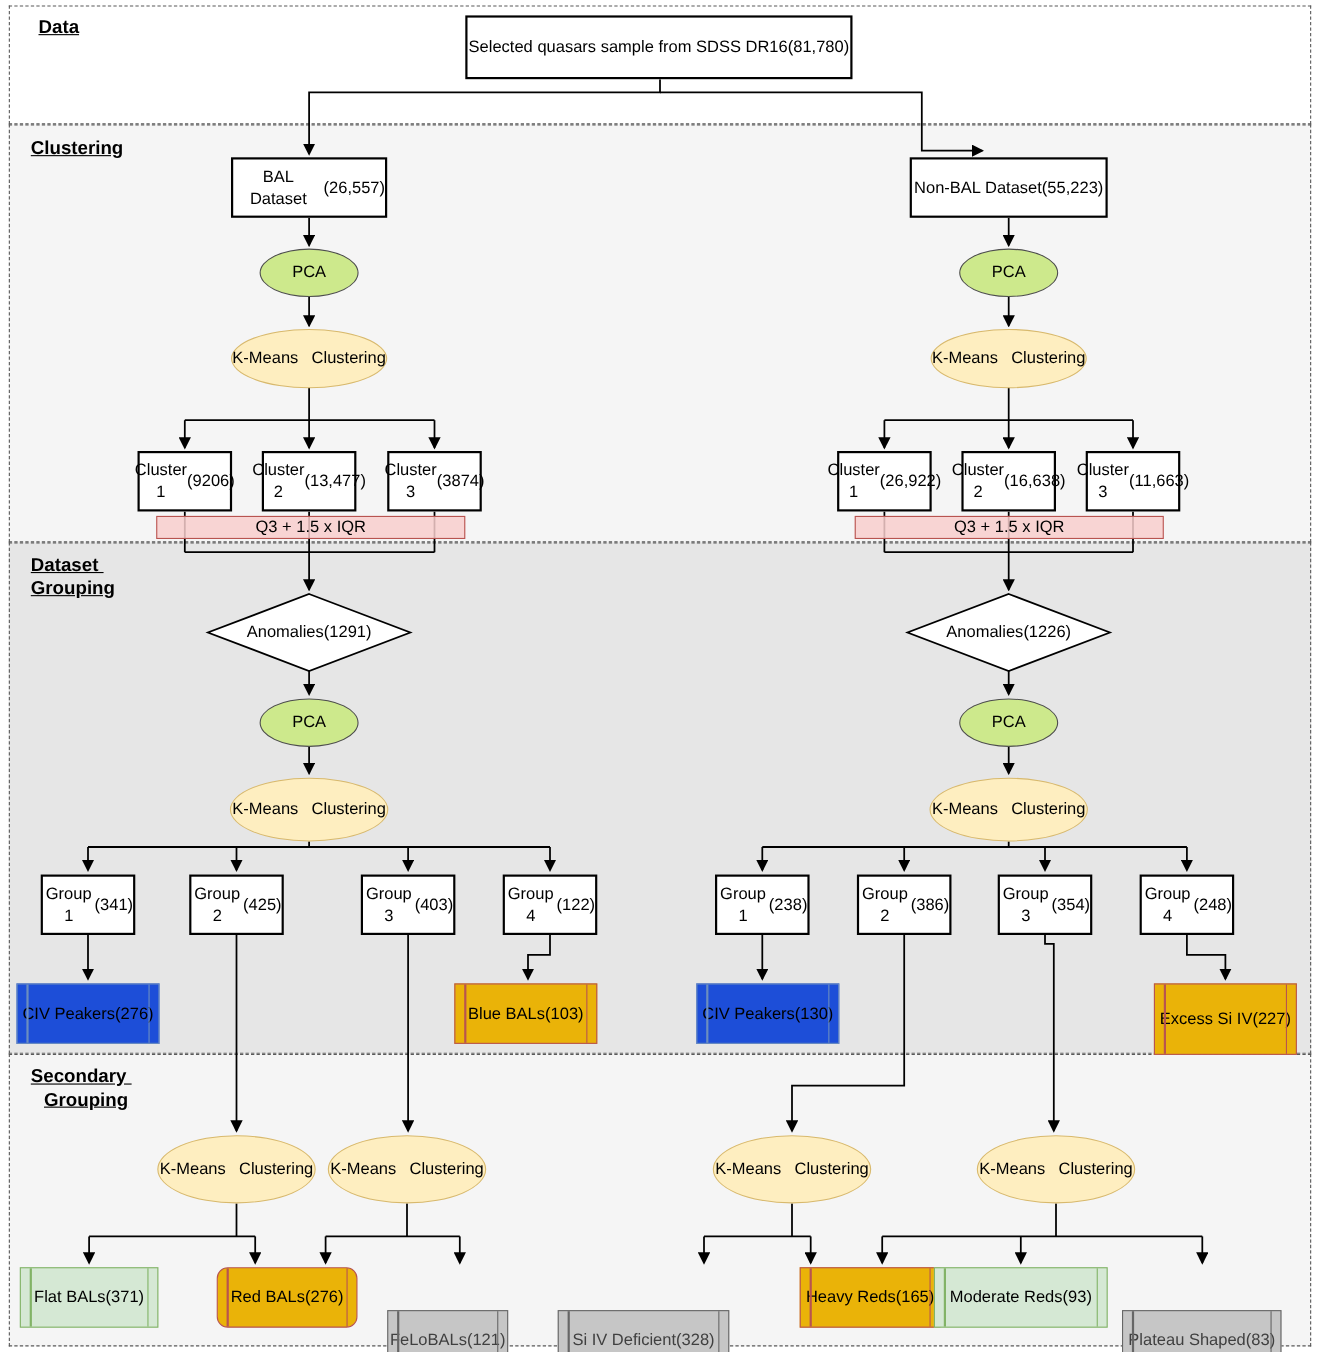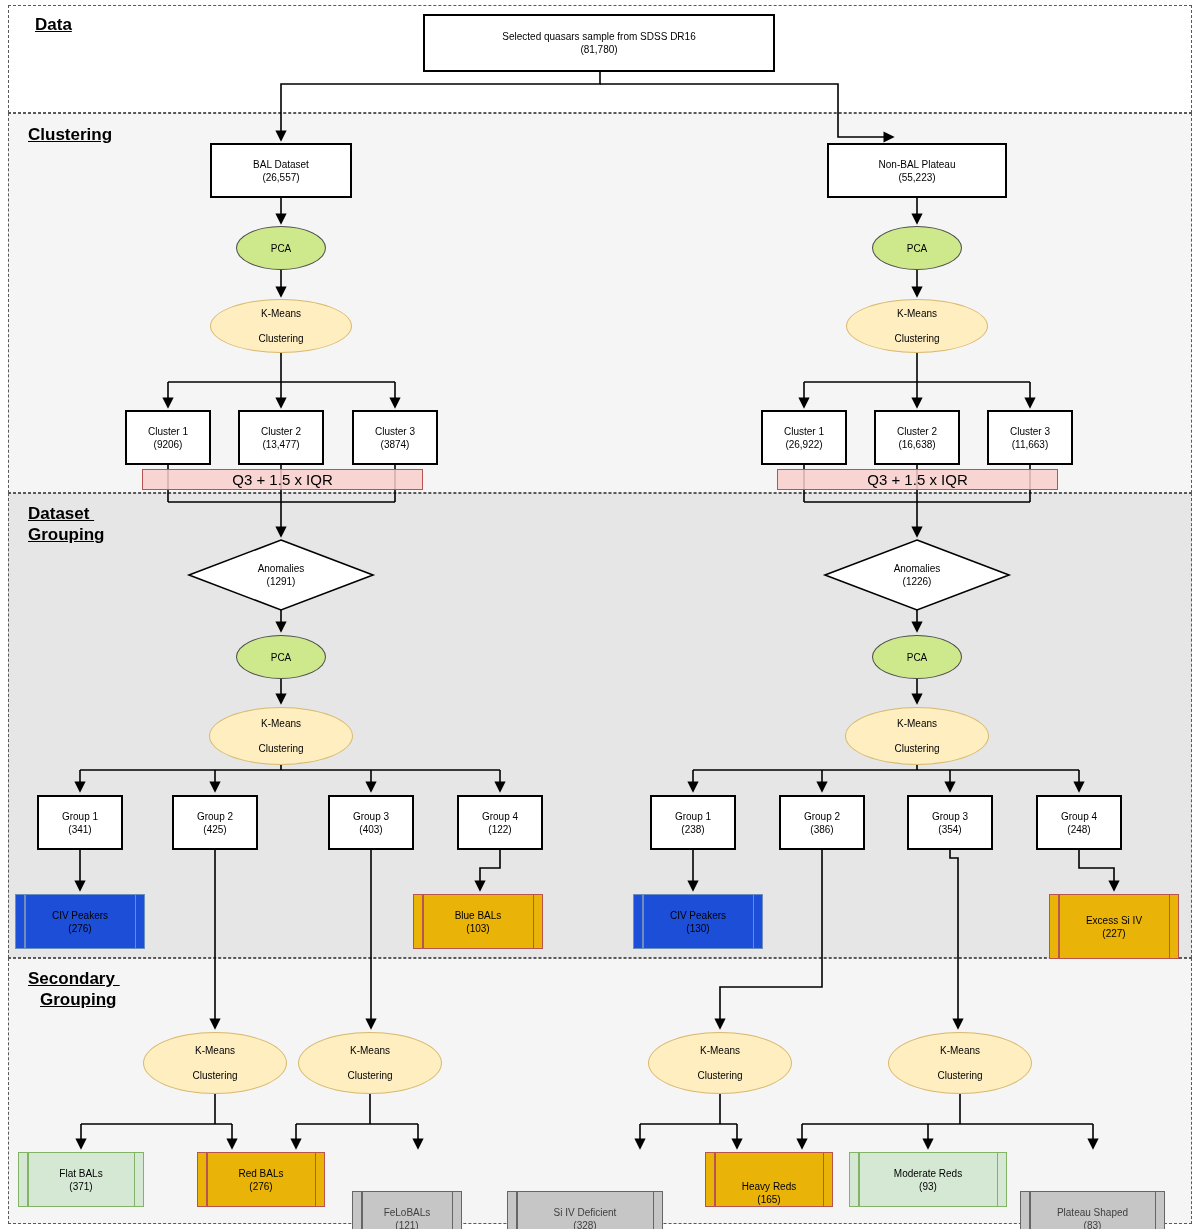--- a/index.html
+++ b/index.html
@@ -7,22 +7,22 @@
     position:relative;width:1200px;height:1229px;background:#ffffff;overflow:hidden;
     font-family:"Liberation Sans", sans-serif;color:#000;
   }
   .section{position:absolute;border:1px dashed #595959;box-sizing:border-box;z-index:0;}
   .sec-label{
     position:absolute;z-index:3;font-size:17px;font-weight:bold;line-height:1.25;
   }
   .sec-label span{display:block;text-decoration:underline;white-space:pre;}
   .edge-layer{position:absolute;left:0;top:0;z-index:1;}
   .node{
-    position:absolute;z-index:2;display:flex;flex-direction:column;align-items:center;
-    justify-content:center;text-align:center;font-size:10px;line-height:1.3;
+    position:absolute;z-index:2;display:flex;flex-direction:row;align-items:center;
+    justify-content:center;text-align:center;font-size:15px;line-height:1.3;
     box-sizing:border-box;
   }
   .rect{background:#ffffff;border:2px solid #000000;}
   .plain{background:transparent;border:none;}
   .ellipse{border-radius:50%;}
   .lime{background:#cde98c;border:1.5px solid #4d4d4d;}
   .yellow{background:#feeec0;border:1.5px solid #d8b96d;gap:12px;}
   .blue{background:#1d4ed8;border:1.5px solid #6c8ebf;}
   .redbox{background:#eab308;border:1.5px solid #b85450;}
   .greenbox{background:#d5e8d4;border:1.5px solid #82b366;}
@@ -155,21 +155,21 @@
   </div>
   <div class="node rect" style="left:352px;top:410px;width:86px;height:55px;">
     <span>Cluster 3</span>
     <span>(3874)</span>
   </div>
   <div class="node iqr" style="left:142px;top:469px;width:281px;height:21px;">
     <span>Q3 + 1.5 x IQR</span>
   </div>
 
   <div class="node rect" style="left:827px;top:143px;width:180px;height:55px;">
-    <span>Non-BAL Plateau</span>
+    <span>Non-BAL Dataset</span>
     <span>(55,223)</span>
   </div>
   <div class="node ellipse lime" style="left:872px;top:226px;width:90px;height:44px;">
     <span>PCA</span>
   </div>
   <div class="node ellipse yellow" style="left:846px;top:299px;width:142px;height:54px;">
     <span>K-Means</span>
     <span>Clustering</span>
   </div>
   <div class="node rect" style="left:761px;top:410px;width:86px;height:55px;">
@@ -284,39 +284,39 @@
     <span>K-Means</span>
     <span>Clustering</span>
   </div>
 
   <div class="node greenbox" style="left:18px;top:1152px;width:126px;height:55px;">
     <i class="sb l"></i>
       <i class="sb r"></i>
     <span>Flat BALs</span>
     <span>(371)</span>
   </div>
-  <div class="node redbox" style="left:197px;top:1152px;width:128px;height:55px;">
+  <div class="node redbox" style="left:197px;top:1152px;width:128px;height:55px;border-radius:10px;">
     <i class="sb l"></i>
       <i class="sb r"></i>
     <span>Red BALs</span>
     <span>(276)</span>
   </div>
   <div class="node graybox" style="left:352px;top:1152px;width:110px;height:55px;">
     <i class="sb l"></i>
       <i class="sb r"></i>
     <span>FeLoBALs</span>
     <span>(121)</span>
   </div>
   <div class="node graybox" style="left:507px;top:1152px;width:156px;height:55px;">
     <i class="sb l"></i>
       <i class="sb r"></i>
     <span>Si IV Deficient</span>
     <span>(328)</span>
   </div>
-  <div class="node redbox" style="left:705px;top:1152px;width:128px;height:55px;justify-content:flex-end;">
+  <div class="node redbox" style="left:727px;top:1152px;width:128px;height:55px;">
     <i class="sb l"></i>
       <i class="sb r"></i>
     <span>Heavy Reds</span>
     <span>(165)</span>
   </div>
   <div class="node greenbox" style="left:849px;top:1152px;width:158px;height:55px;">
     <i class="sb l"></i>
       <i class="sb r"></i>
     <span>Moderate Reds</span>
     <span>(93)</span>

